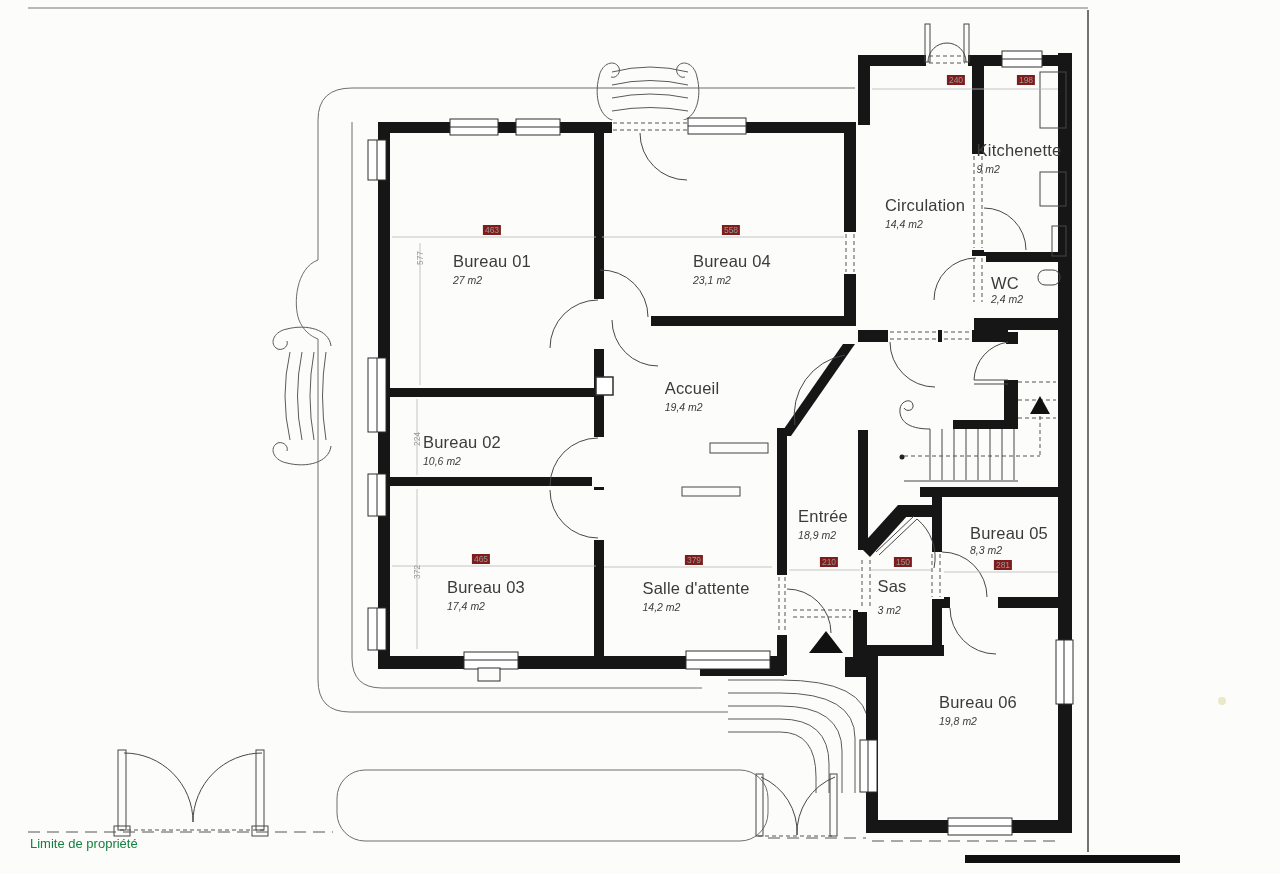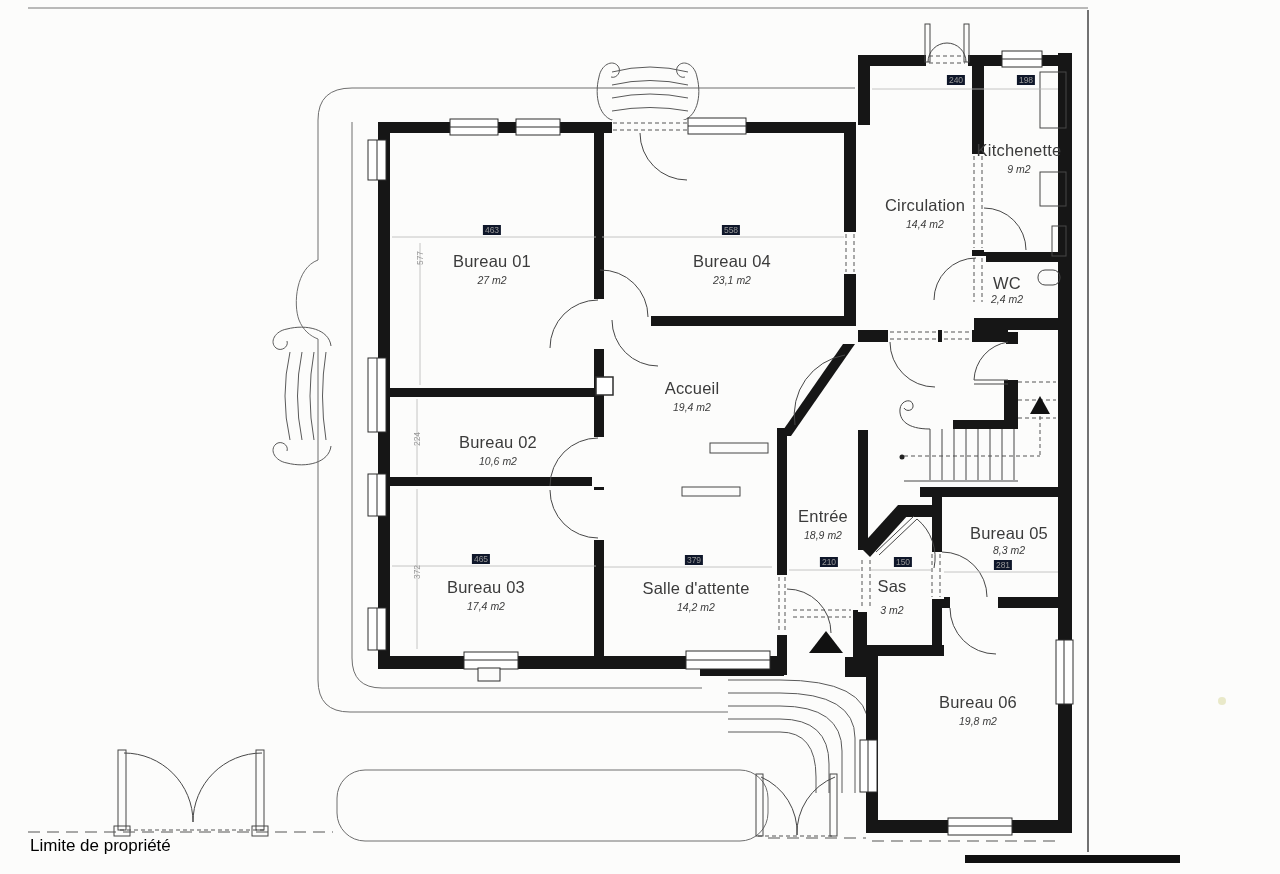--- a/index.html
+++ b/index.html
@@ -1,27 +1,27 @@
 <!DOCTYPE html>
 <html><head>
 <meta charset="utf-8">
 <style>
   html,body{margin:0;padding:0;background:#e8e8e8;}
   .stage{
     position:relative;width:1280px;height:874px;background:#fcfcfb;overflow:hidden;
     font-family:"Liberation Sans",sans-serif;color:#3d3d3d;
   }
   .stage svg{position:absolute;left:0;top:0;}
-  .room{position:absolute;transform:translate(-50%,-50%);text-align:center;white-space:nowrap;color:#3b3b3b;}
+  .room{position:absolute;transform:translate(-50%,-50%);white-space:nowrap;color:#3b3b3b;}
   .rname{font-size:16.5px;letter-spacing:.2px;}
   .rarea{font-size:10.5px;margin-top:3px;font-style:italic;}
-  .dim{position:absolute;transform:translate(-50%,-50%);font-size:8.5px;color:#979797;background:#0f172a;padding:0 2px;white-space:nowrap;}
+  .dim{position:absolute;transform:translate(-50%,-50%);font-size:8.5px;color:#979797;background:#7f1d1d;padding:0 2px;white-space:nowrap;}
   .dim.vert{transform:translate(-50%,-50%) rotate(-90deg);background:transparent;padding:0;}
   .note{position:absolute;font-size:15px;line-height:1.25;color:#3a3a3a;}
-  .limite{position:absolute;font-size:17px;color:#000000;}
+  .limite{position:absolute;font-size:13px;color:#15803d;}
 </style>
 </head>
 <body>
 
 <div class="stage">
 
   <svg width="1280" height="874" viewBox="0 0 1280 874">
 
     <g stroke="#6e6e6e" stroke-width="1" fill="none">
       <path d="M 855 88 L 352 88 Q 318 88 318 120 L 318 260 C 296 268 293 304 299 320 C 303 330 310 336 318 339 L 318 680 Q 318 712 350 712 L 728 712"></path>
@@ -268,21 +268,21 @@
     <rect x="965" y="855" width="215" height="8" fill="#101010"></rect>
     <circle cx="1222" cy="701" r="4" fill="#d9d9a0" opacity="0.55"></circle>
   </svg>
 
   <div class="limite" style="left:30px;top:836px">Limite de propriété</div>
 
   <div class="room" style="left:492px;top:269px">
     <div class="rname">Bureau 01</div>
     <div class="rarea">27 m2</div>
   </div>
-  <div class="room" style="left:498px;top:450px">
+  <div class="room" style="left:462px;top:450px">
     <div class="rname">Bureau 02</div>
     <div class="rarea">10,6 m2</div>
   </div>
   <div class="room" style="left:486px;top:595px">
     <div class="rname">Bureau 03</div>
     <div class="rarea">17,4 m2</div>
   </div>
   <div class="room" style="left:732px;top:269px">
     <div class="rname">Bureau 04</div>
     <div class="rarea">23,1 m2</div>

